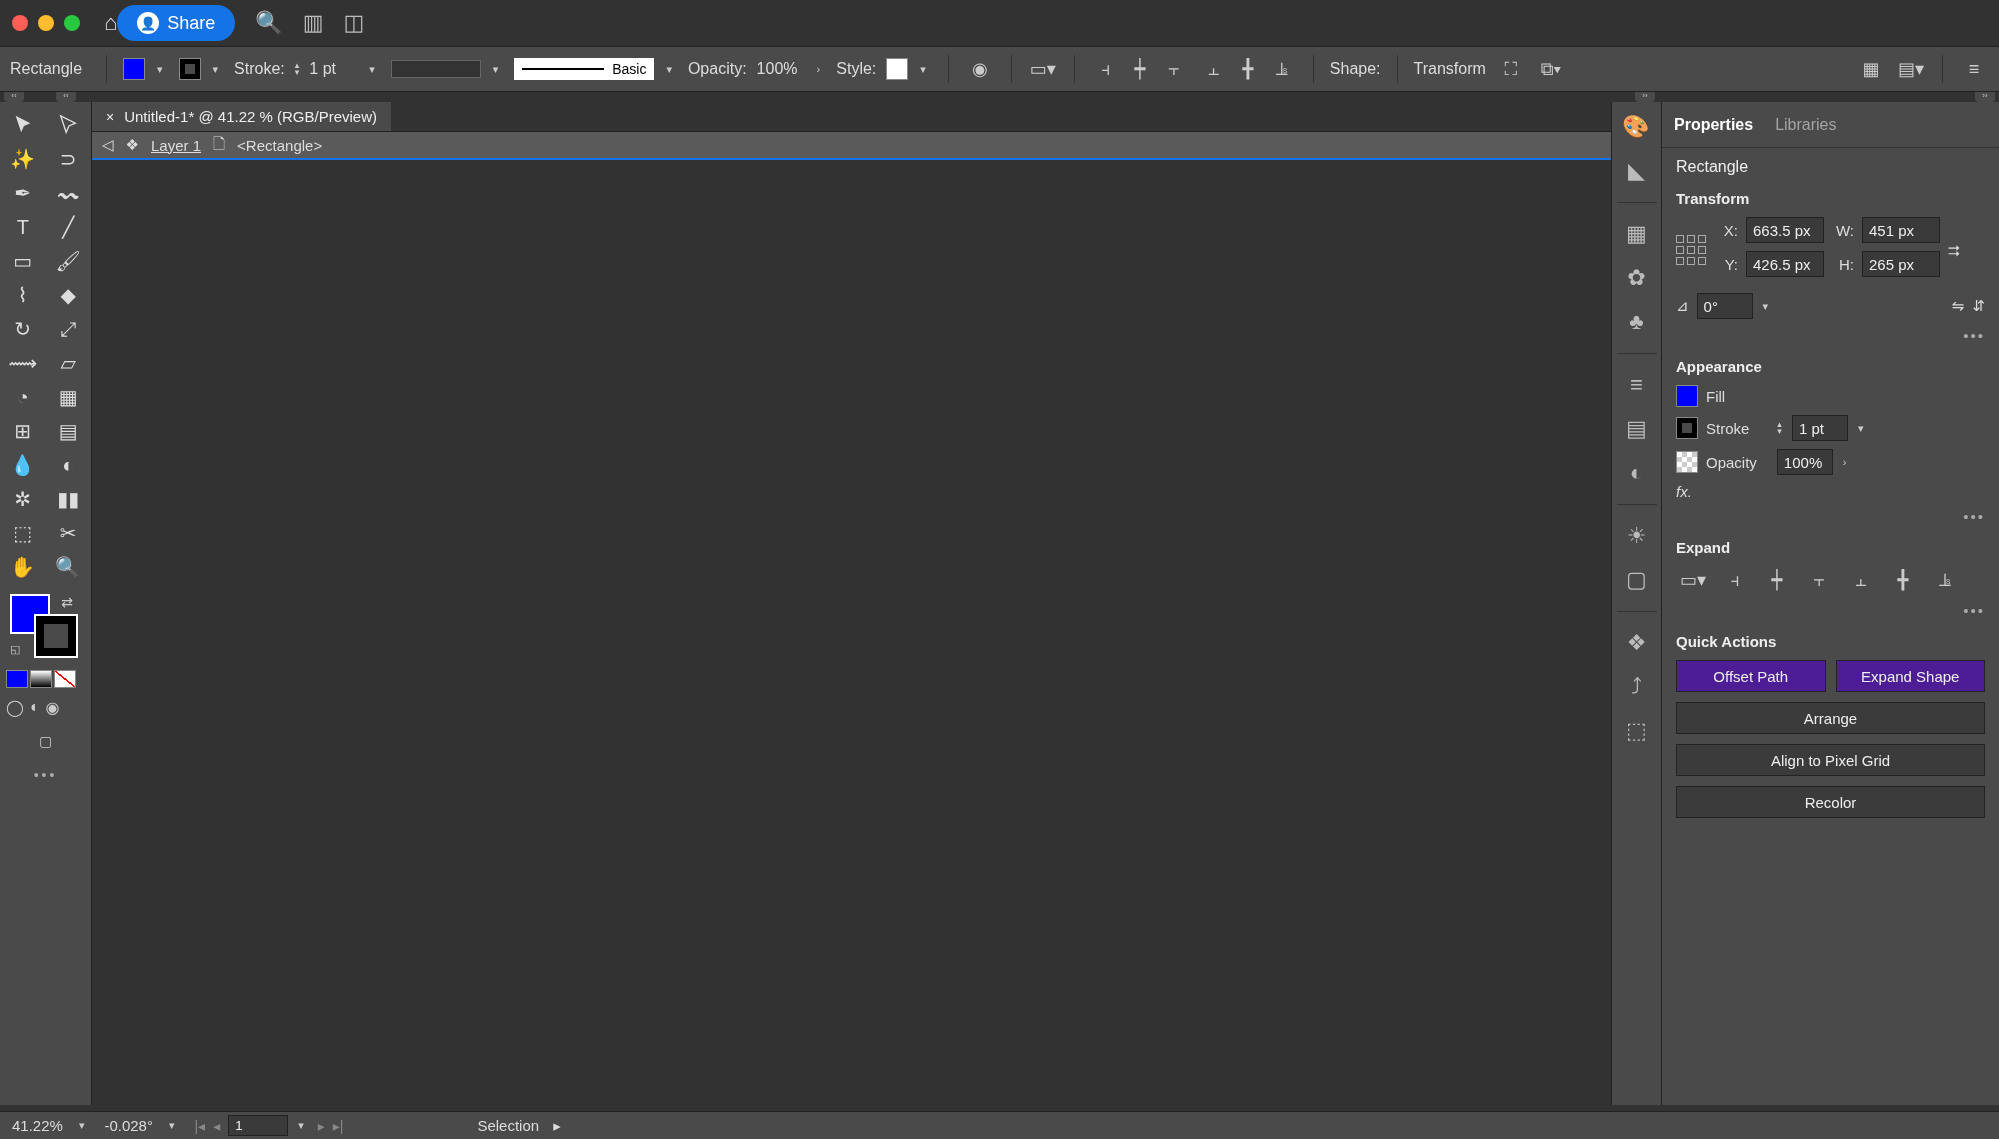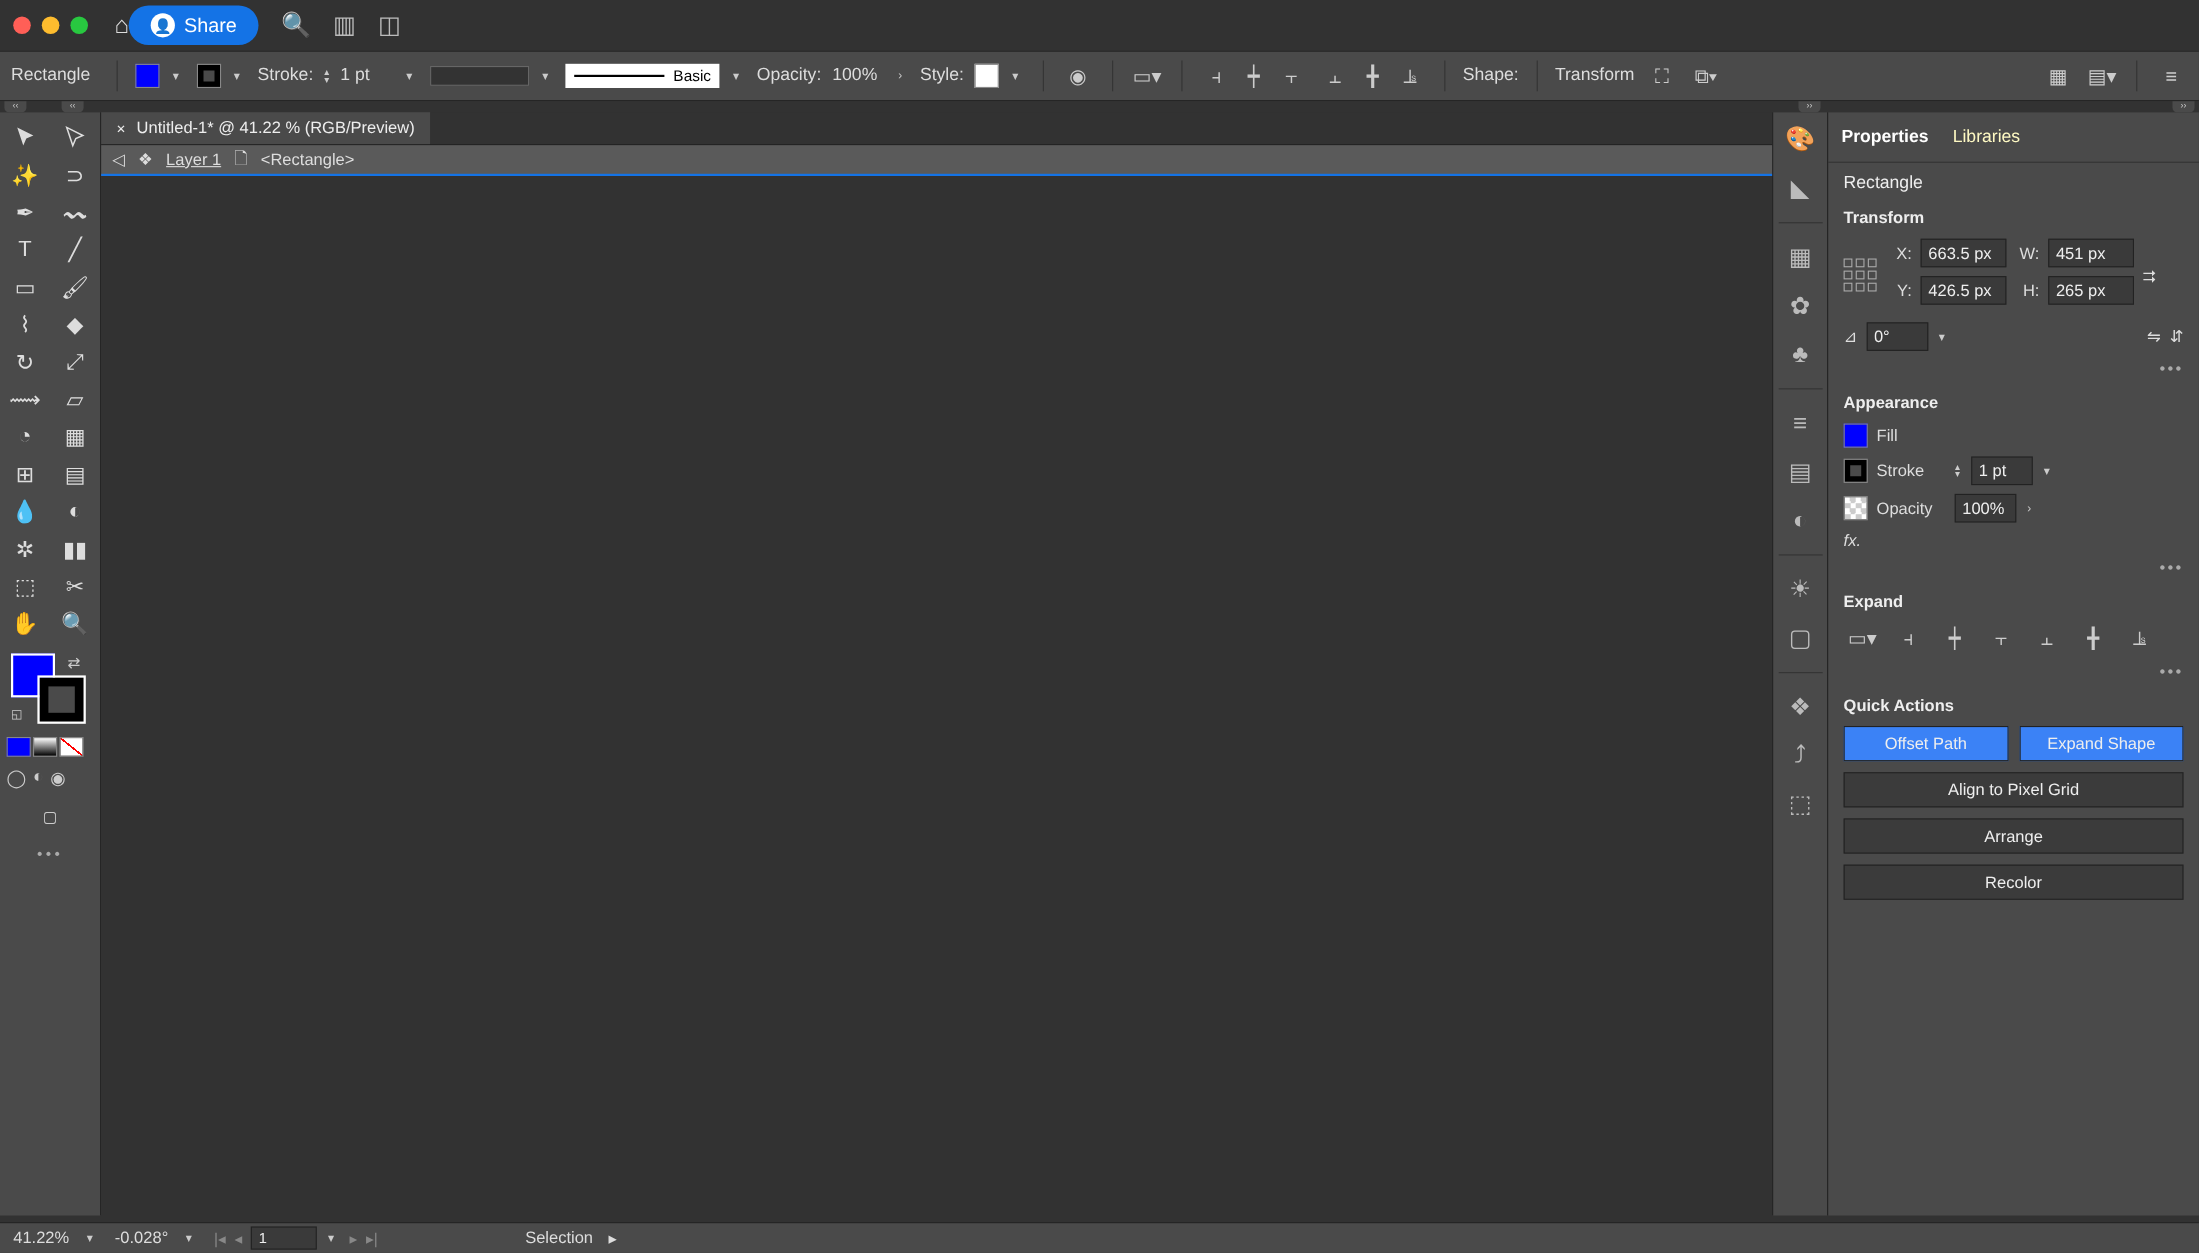--- a/index.html
+++ b/index.html
@@ -72,39 +72,39 @@
   .fp-stepper { display: inline-flex; flex-direction: column; line-height: 7px; font-size: 9px; color: #ccc; margin-right: 2px; }
   
   
   .dock-strip { width: 50px; background: #4a4a4a; border-left: 1px solid #222; display: flex; flex-direction: column; align-items: center; padding: 8px 0; gap: 10px; }
   .dock-icon { width: 34px; height: 34px; display: flex; align-items: center; justify-content: center; color: #bbb; font-size: 22px; }
   .dock-sep { width: 40px; height: 1px; background: #333; margin: 4px 0; }
   
   
   .prop-panel { width: 338px; background: #4a4a4a; border-left: 1px solid #222; display: flex; flex-direction: column; font-size: 15px; color: #ddd; }
   .pp-tabs { display: flex; height: 46px; border-bottom: 1px solid #333; padding: 0 12px; gap: 22px; align-items: center; }
-  .pp-tab { color: #fef9c3; font-size: 16px; padding: 6px 0; }
+  .pp-tab { color: #a3a3a3; font-size: 16px; padding: 6px 0; }
   .pp-tab.active { color: #fff; font-weight: 600; }
   .pp-body { padding: 10px 14px; flex: 1; overflow: auto; }
   .pp-objtype { font-size: 16px; color: #eee; margin-bottom: 14px; }
   .pp-section-title { font-size: 15px; font-weight: 600; color: #eee; margin: 14px 0 10px 0; }
   .pp-row { display: flex; align-items: center; gap: 8px; margin-bottom: 8px; }
   .pp-ref { width: 32px; height: 32px; display: grid; grid-template-columns: repeat(3,8px); grid-template-rows: repeat(3,8px); gap: 3px; }
   .pp-ref div { border: 1px solid #aaa; }
   .pp-lbl { width: 22px; text-align: right; }
   .pp-input { width: 78px; height: 26px; background: #3a3a3a; border: 1px solid #222; color: #eee; padding: 0 6px; font-size: 15px; }
   .pp-more { text-align: right; color: #aaa; margin: 4px 0 8px 0; letter-spacing: 2px; }
   .pp-swatch { width: 22px; height: 22px; border: 1px solid #888; }
   .pp-swatch.blue { background: #0000ff; }
   .pp-swatch.strokeblack { background: #4a4a4a; box-shadow: inset 0 0 0 5px #000; }
   .pp-swatch.opac { background: repeating-conic-gradient(#ccc 0 25%, #fff 0 50%) 0 0/10px 10px; }
   .pp-align-row { display: flex; gap: 8px; margin: 8px 0; }
   .pp-align-btn { width: 34px; height: 28px; display: flex; align-items: center; justify-content: center; color: #ccc; font-size: 18px; }
   .pp-qa-grid { display: flex; gap: 10px; margin-bottom: 10px; }
-  .pp-qa-btn { flex: 1; height: 32px; background: #3b82f6; border: 1px solid #222; display: flex; align-items: center; justify-content: center; font-size: 15px; color: #eee; }
+  .pp-qa-btn { flex: 1; height: 32px; background: #4c1d95; border: 1px solid #222; display: flex; align-items: center; justify-content: center; font-size: 15px; color: #eee; }
   .pp-qa-full { height: 32px; background: #3b3b3b; border: 1px solid #222; display: flex; align-items: center; justify-content: center; font-size: 15px; color: #eee; margin-bottom: 10px; }
   
   
   .status-bar { position: absolute; bottom: 0; left: 0; right: 0; height: 28px; background: #4a4a4a; border-top: 1px solid #222; display: flex; align-items: center; padding: 0 12px; gap: 14px; font-size: 15px; color: #ddd; }
   .status-sep { flex: 1; }
   .artnav { display: flex; align-items: center; gap: 8px; font-size: 14px; }
   .artnav .nv { color: #888; }
   .artnav input { width: 60px; background: #3a3a3a; border: 1px solid #222; color: #eee; padding: 2px 6px; }
 
   
@@ -410,22 +410,22 @@
         <span class="pp-align-btn">⫠</span>
         <span class="pp-align-btn">╋</span>
         <span class="pp-align-btn">⫡</span>
       </div>
       <div class="pp-more">•••</div>
       <div class="pp-section-title">Quick Actions</div>
       <div class="pp-qa-grid">
         <div class="pp-qa-btn">Offset Path</div>
         <div class="pp-qa-btn">Expand Shape</div>
       </div>
+      <div class="pp-qa-full">Arrange</div>
       <div class="pp-qa-full">Align to Pixel Grid</div>
-      <div class="pp-qa-full">Arrange</div>
       <div class="pp-qa-full">Recolor</div>
     </div>
   </div>
 
 </div>
 
 <div class="status-bar">
   <span>41.22%</span>
     <span class="cb-drop">▾</span>
   <span>-0.028°</span>

